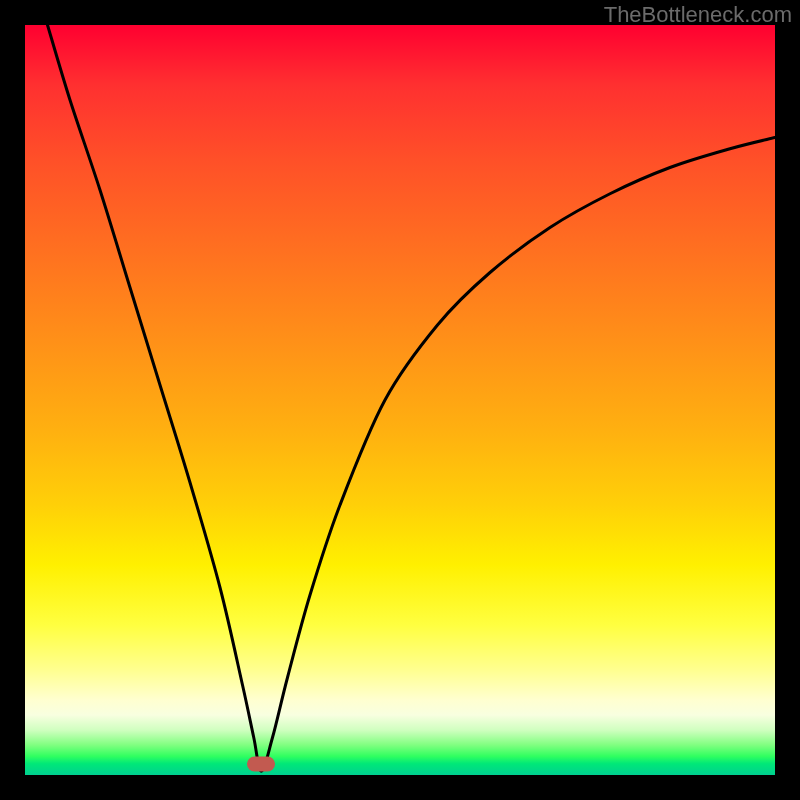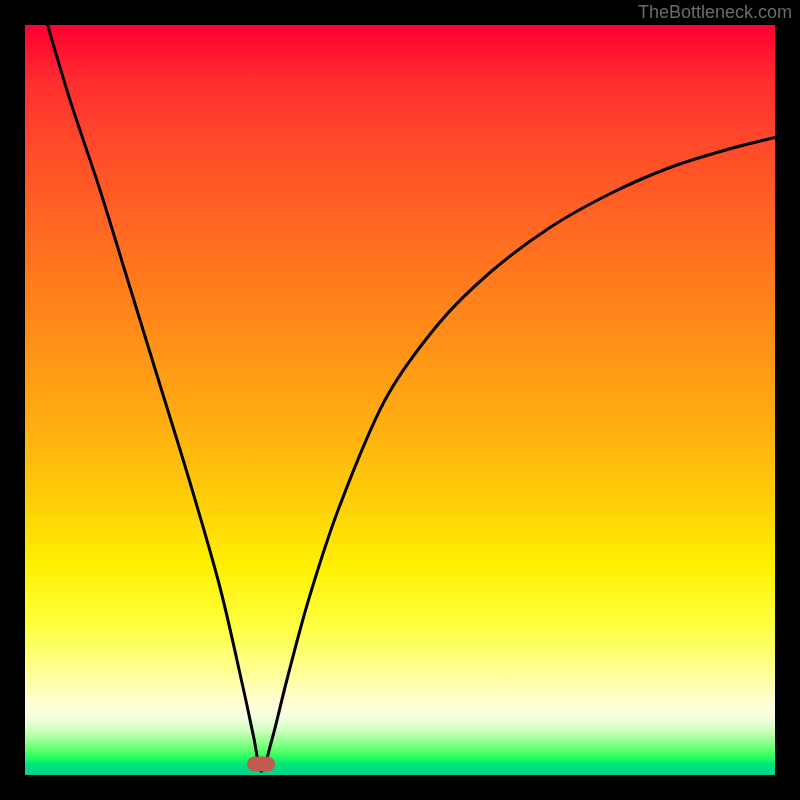--- a/index.html
+++ b/index.html
@@ -36,21 +36,21 @@
       #80ff80 96%,
       #30ff60 97.5%,
       #00e878 98.5%,
       #00d090 100%
     );
   }
   .watermark {
     position: absolute;
     top: 2px;
     right: 8px;
-    font-size: 18px;
+    font-size: 22px;
     font-weight: 500;
     color: #6b6b6b;
     font-family: Arial, sans-serif;
     z-index: 10;
   }
   .curve-svg {
     position: absolute;
     left: 0;
     top: 0;
     width: 750px;

